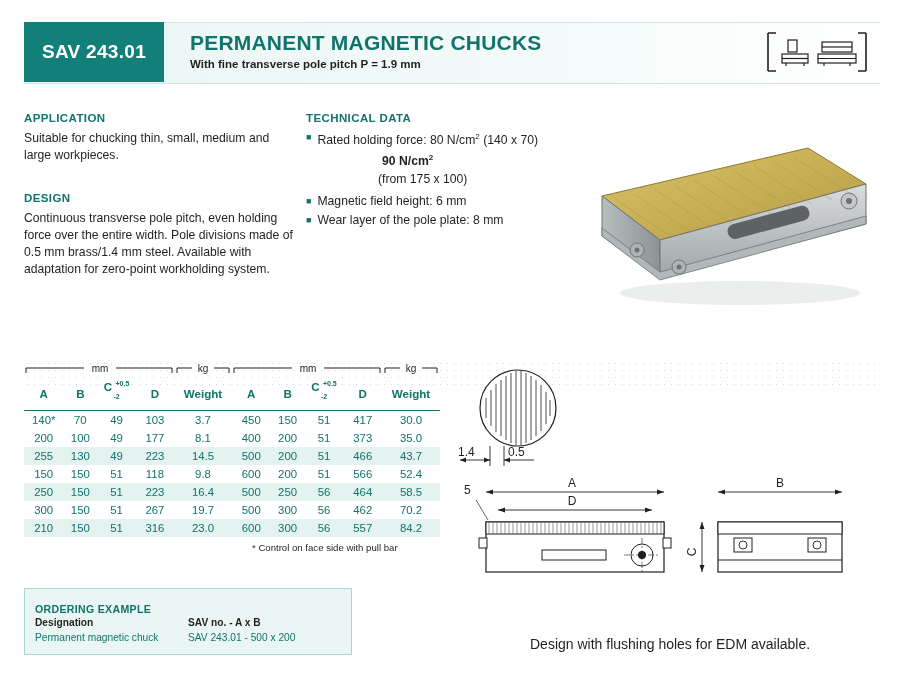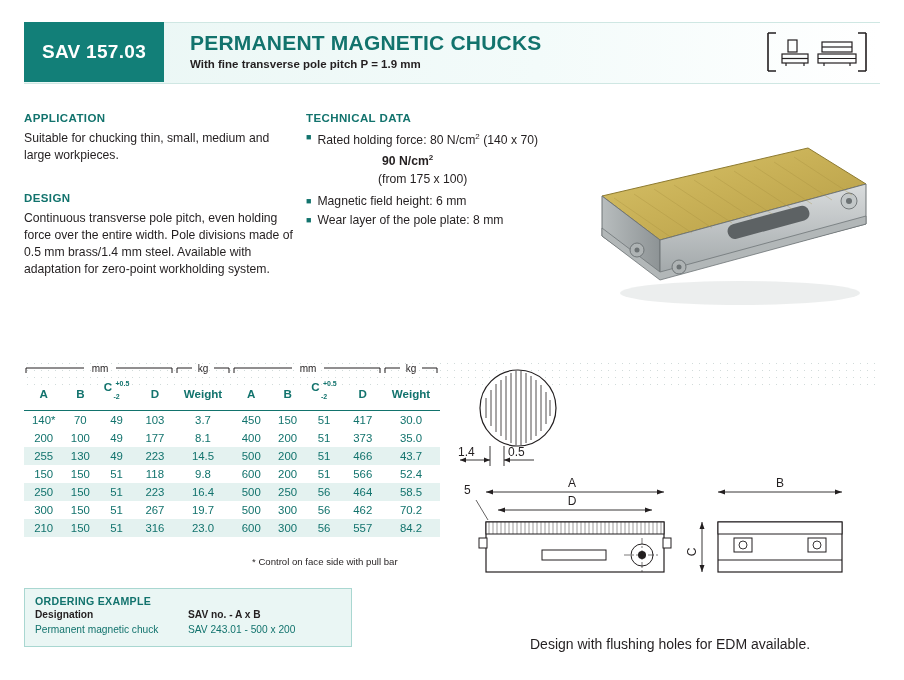--- a/index.html
+++ b/index.html
@@ -71,31 +71,31 @@
   .hdr td{
     font-weight:bold;color:#12736d;font-size:11.6px;
     padding:3px 0 4px 0;border-bottom:1.6px solid #12736d;
   }
   .hdr td sup{font-size:7.5px;}
   .dims tbody td{
     padding:3px 0;color:#12736d;font-size:11.4px;
   }
   .dims tbody tr.alt td{background:#e4f2f0;}
   .note{
-    font-size:9.6px;color:#231f20;margin-top:19px;text-align:left;
+    font-size:9.6px;color:#231f20;margin-top:5px;text-align:left;
   }
   .colA{width:46px;}.colB{width:40px;}.colC{width:44px;}
   .colD{width:46px;}.colW{width:60px;}
   .spacer{width:16px;}
 
   
   .order{
     position:absolute;left:24px;top:588px;width:328px;
     border:1px solid #a9d7d1;background:#eaf6f4;
-    padding:6px 10px 9px 10px;box-sizing:border-box;
+    padding:14px 10px 9px 10px;box-sizing:border-box;
   }
   .order-h{font-size:10.6px;font-weight:bold;color:#12736d;letter-spacing:.3px;}
   .order-tbl{width:100%;margin-top:0;}
   .order-tbl td{font-size:10.2px;padding:2px 0;}
   .order-tbl .lab{font-weight:bold;color:#231f20;width:150px;}
   .order-tbl .val{color:#12736d;}
 
   
   .drawing{
     position:absolute;left:446px;top:360px;width:440px;height:300px;
@@ -108,21 +108,21 @@
     background-image:radial-gradient(#c9d5d4 0.7px, transparent 0.8px);
     background-size:7px 7px;
     opacity:.85;
   }
 </style>
 </head>
 <body>
 
 <div class="header"></div>
 <div class="code-box">
-  <span>SAV 157.03</span>
+  <span>SAV 243.01</span>
 </div>
 <div class="title-main">PERMANENT MAGNETIC CHUCKS</div>
 <div class="title-sub">With fine transverse pole pitch P = 1.9 mm</div>
 <div class="sym-box">
   <svg width="106" height="44" viewBox="0 0 106 44">
     <path d="M4 3 L4 41 M4 3 L12 3 M4 41 L12 41" stroke="#231f20" stroke-width="1.6" fill="none"></path>
     <path d="M102 3 L102 41 M102 3 L94 3 M102 41 L94 41" stroke="#231f20" stroke-width="1.6" fill="none"></path>
 
     <g stroke="#231f20" fill="none" stroke-width="1.2">
       <rect x="24" y="10" width="9" height="12"></rect>

